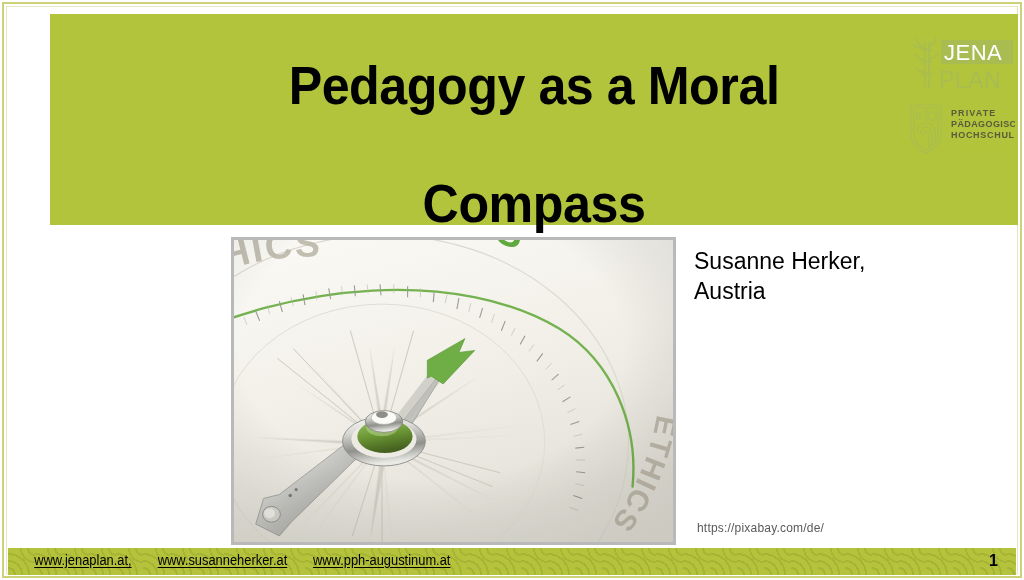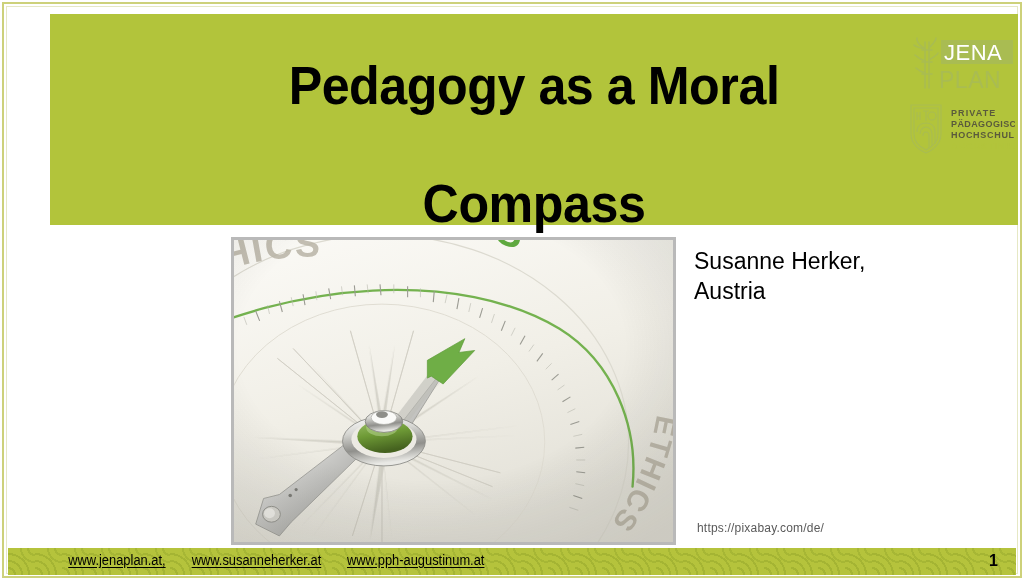--- a/index.html
+++ b/index.html
@@ -107,21 +107,21 @@
       radial-gradient(circle at 0 100%, transparent 6px, rgba(150,168,44,.55) 6px, rgba(150,168,44,.55) 8px, transparent 8px),
       radial-gradient(circle at 0 100%, transparent 13px, rgba(150,168,44,.55) 13px, rgba(150,168,44,.55) 15px, transparent 15px),
       radial-gradient(circle at 0 100%, transparent 20px, rgba(150,168,44,.55) 20px, rgba(150,168,44,.55) 22px, transparent 22px),
       radial-gradient(circle at 100% 0, transparent 6px, rgba(150,168,44,.45) 6px, rgba(150,168,44,.45) 8px, transparent 8px),
       radial-gradient(circle at 100% 0, transparent 13px, rgba(150,168,44,.45) 13px, rgba(150,168,44,.45) 15px, transparent 15px);
     background-size: 27px 27px;
     background-repeat: repeat;
   }
   .footer-links {
     position: absolute; left: 22px; top: 4px;
-    display: flex; align-items: baseline; margin-left: 34px;
+    display: flex; align-items: baseline;
   }
   .footer-link {
     color: #000000;
     font-family: "Liberation Sans Narrow", "Liberation Sans", sans-serif;
     font-size: 14px;
     font-weight: normal;
     text-decoration: underline;
     text-underline-offset: 2px;
     transform: scaleX(0.92);
     transform-origin: left baseline;

